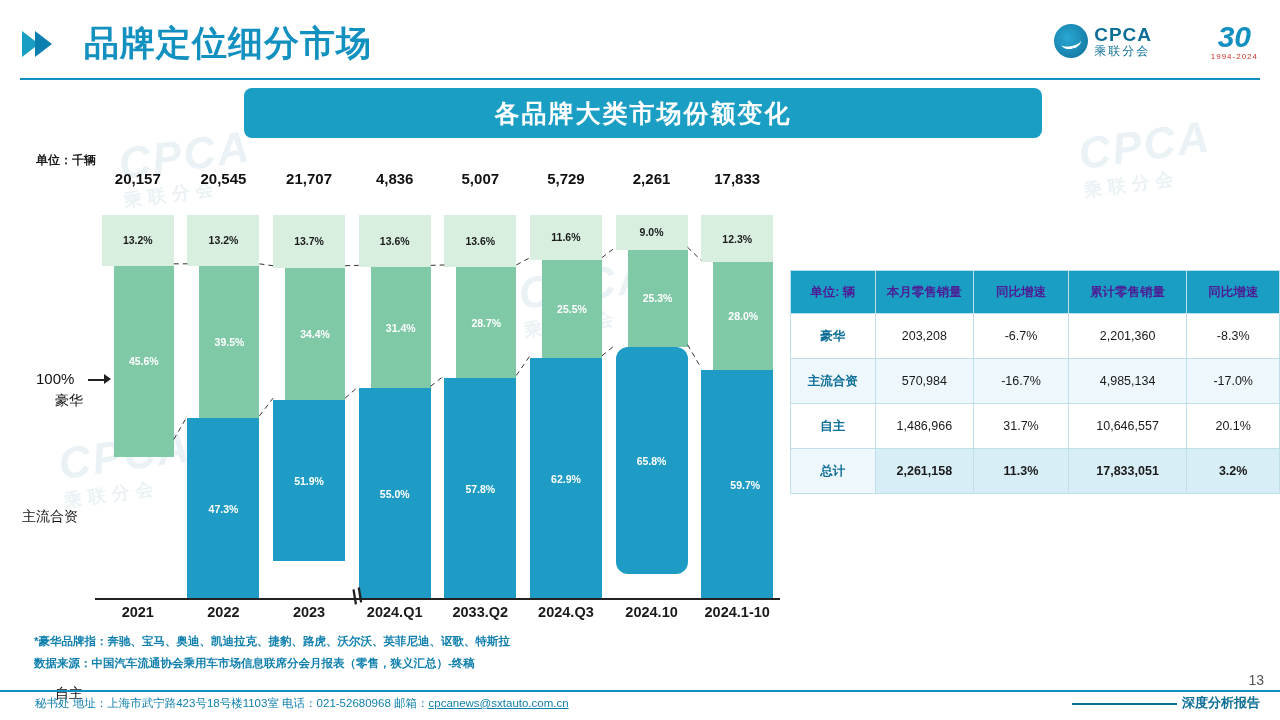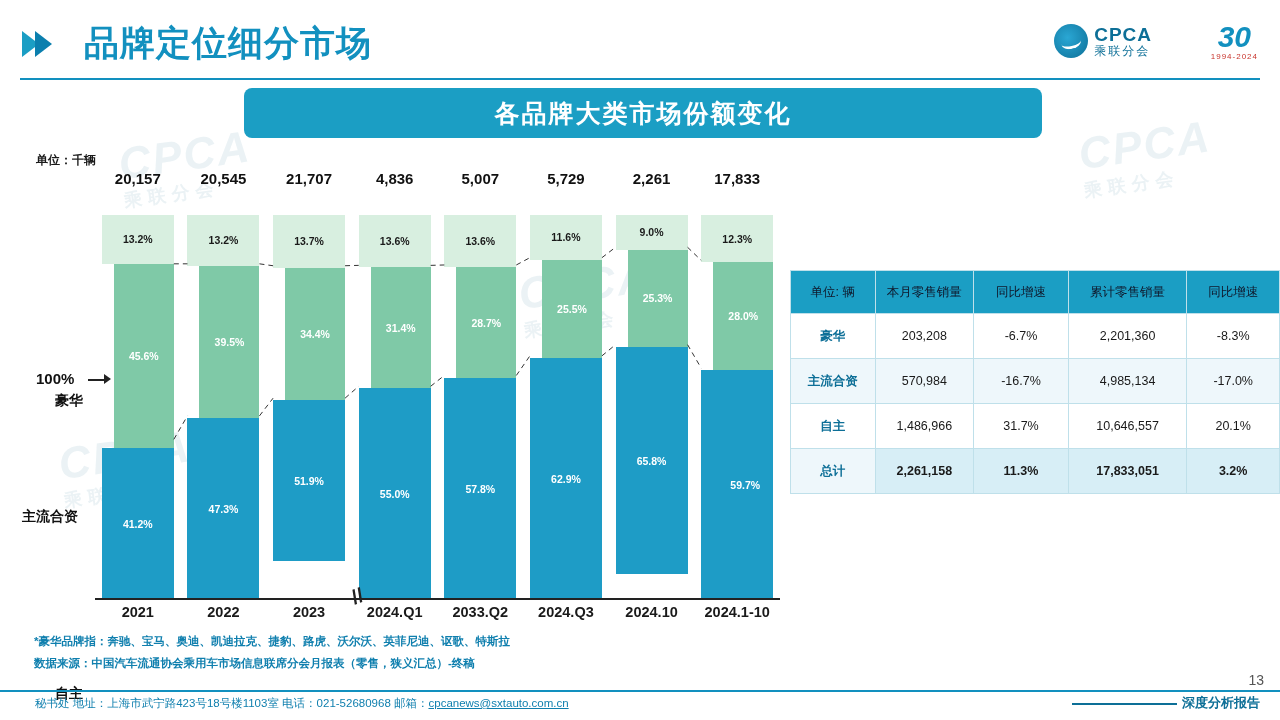--- a/index.html
+++ b/index.html
@@ -65,41 +65,41 @@
     position:absolute;left:50%;transform:translateX(-50%);
     width:72px;bottom:0;height:385px;display:flex;flex-direction:column;
   }
   .seg{display:flex;align-items:center;justify-content:center;font-size:10.5px;font-weight:bold;}
   .seg.lux{background:#d8efe0;color:#1a1a1a;}
   .seg.joint{background:#7fc9a7;color:#fff;margin-left:12px;}
   .seg.own{background:#1e9cc6;color:#fff;}
   .axis-line{position:absolute;left:95px;top:428px;width:685px;height:2px;background:#222;}
   .xlabels{position:absolute;left:95px;top:434px;width:685px;display:flex;}
   .xlabels div{flex:1;text-align:center;font-size:14.5px;font-weight:bold;}
-  .ylabel{position:absolute;font-size:14px;font-weight:bold;color:#111;}
+  .ylabel{position:absolute;font-size:14px;font-weight:normal;color:#111;}
   .y100{left:36px;top:200px;font-size:15px;}
   .y100:after{content:"";position:absolute;left:52px;top:9px;width:18px;height:2px;background:#222;}
   .y100:before{
     content:"";position:absolute;left:68px;top:4px;width:0;height:0;
     border-top:5px solid transparent;border-bottom:5px solid transparent;border-left:7px solid #222;
   }
   .ylux{left:55px;top:222px;}
   .yjoint{left:22px;top:338px;}
   .yown{left:55px;top:515px;}
   .break-mark{position:absolute;left:352px;top:415px;font-size:20px;font-weight:bold;color:#222;transform:rotate(-20deg);}
   
   svg.connect{position:absolute;left:0;top:0;width:790px;height:450px;pointer-events:none;}
   
   .note{position:absolute;left:34px;font-size:11.5px;color:#0f7fae;font-weight:bold;z-index:2;}
   .note1{top:634px;}
   .note2{top:656px;}
   
   .tbl{position:absolute;left:790px;top:270px;z-index:2;border-collapse:collapse;}
   .tbl td,.tbl th{border:1px solid #bfe0ea;font-size:12.5px;text-align:center;padding:0;}
-  .tbl thead th{background:#1b9ec4;color:#0f172a;font-weight:normal;height:42px;}
+  .tbl thead th{background:#1b9ec4;color:#4c1d95;font-weight:bold;height:42px;}
   .tbl tbody td{height:44px;background:#ffffff;}
   .tbl tbody tr:nth-child(even) td{background:#eef7fb;}
   .tbl tbody td:first-child{font-weight:bold;color:#0d6f97;background:#ffffff;}
   .tbl tbody tr:nth-child(even) td:first-child{background:#eef7fb;}
   .tbl tbody tr.total td{background:#d7eef6;font-weight:bold;}
   .c0{width:84px;}.c1{width:98px;}.c2{width:94px;}.c3{width:118px;}.c4{width:92px;}
   
   .footer-line{position:absolute;left:0;top:690px;width:1280px;height:2px;background:#1290bf;z-index:3;}
   .footer{
     position:absolute;left:10px;top:696px;font-size:11.5px;color:#0f7fae;z-index:3;margin-left:25px;
@@ -149,21 +149,20 @@
   <div class="ylabel ylux">豪华</div>
   <div class="ylabel yjoint">主流合资</div>
   <div class="ylabel yown">自主</div>
 
   <div class="cats" id="cats">
       <div class="cat">
         <div class="total">20,157</div>
         <div class="bar">
           <div class="seg lux" style="height: 50.82px;">13.2%</div>
           <div class="seg joint" style="height: 191px;">45.6%</div>
-          <div class="seg own" style="height: 158.62px;">41.2%</div>
         </div>
       </div>
       <div class="cat">
         <div class="total">20,545</div>
         <div class="bar">
           <div class="seg lux" style="height: 50.82px;">13.2%</div>
           <div class="seg joint" style="height: 152.075px;">39.5%</div>
           <div class="seg own" style="height: 182.105px;">47.3%</div>
         </div>
       </div>
@@ -197,21 +196,21 @@
           <div class="seg lux" style="height: 44.66px;">11.6%</div>
           <div class="seg joint" style="height: 98.175px;">25.5%</div>
           <div class="seg own" style="height: 242.165px;">62.9%</div>
         </div>
       </div>
       <div class="cat">
         <div class="total">2,261</div>
         <div class="bar">
           <div class="seg lux" style="height: 34.65px;">9.0%</div>
           <div class="seg joint" style="height: 97.405px;">25.3%</div>
-          <div class="seg own" style="height: 227px;">65.8%</div>
+          <div class="seg own" style="height: 227px; border-radius: 12px;">65.8%</div>
         </div>
       </div>
       <div class="cat">
         <div class="total">17,833</div>
         <div class="bar">
           <div class="seg lux" style="height: 47.355px;">12.3%</div>
           <div class="seg joint" style="height: 107.8px;">28.0%</div>
           <div class="seg own" style="height: 229.845px; padding-left: 16px;">59.7%</div>
         </div>
       </div>

